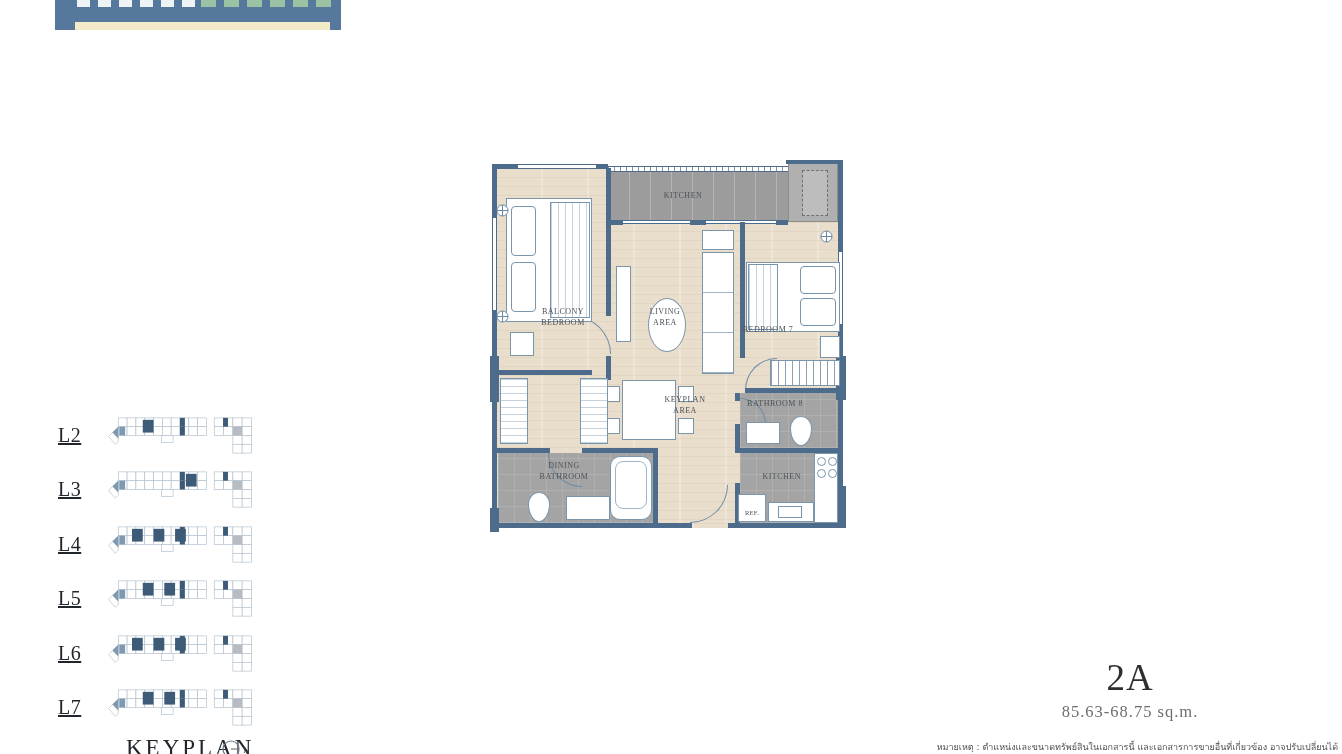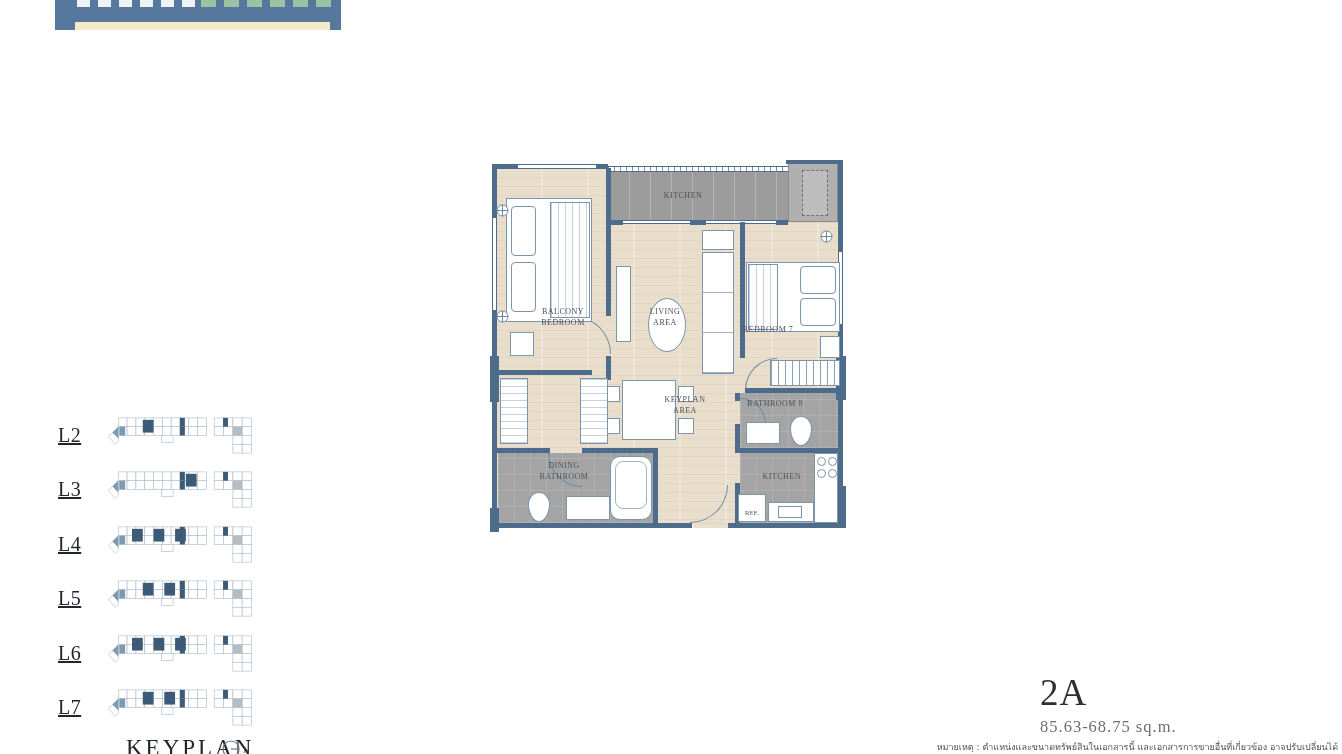--- a/index.html
+++ b/index.html
@@ -16,21 +16,21 @@
     background:repeating-linear-gradient(90deg,#9cc2a6 0 15px,rgba(0,0,0,0) 15px 23px);}
 
   
   .keyplan{position:absolute;left:58px;top:408px;width:210px;}
   .kp-row{display:flex;align-items:center;height:54.5px;}
   .kp-label{width:46px;font-size:20px;color:#20262b;letter-spacing:.5px;text-decoration:underline;}
   .kp-title{position:absolute;left:126px;top:735px;font-size:23px;letter-spacing:3px;color:#20262b;}
   .kp-compass{position:absolute;left:221px;top:739px;}
 
   
-  .unit-block{position:absolute;left:1040px;top:673px;width:180px;}
+  .unit-block{position:absolute;left:1040px;top:658px;width:180px;text-align:center;}
   .unit-code{font-size:37px;color:#2e2e2e;letter-spacing:1px;line-height:40px;}
   .unit-area{font-size:16.5px;color:#6e6e6e;letter-spacing:1px;margin-top:4px;}
 
   .disclaimer{position:absolute;right:4px;top:740px;font-size:9px;color:#4e4e4e;
     font-family:"DejaVu Sans",sans-serif;letter-spacing:0;}
 
   
   .plan{position:absolute;left:490px;top:160px;width:362px;height:372px;}
   .plan *{position:absolute;box-sizing:border-box;}
   .wood{background-color:#e9decc;

